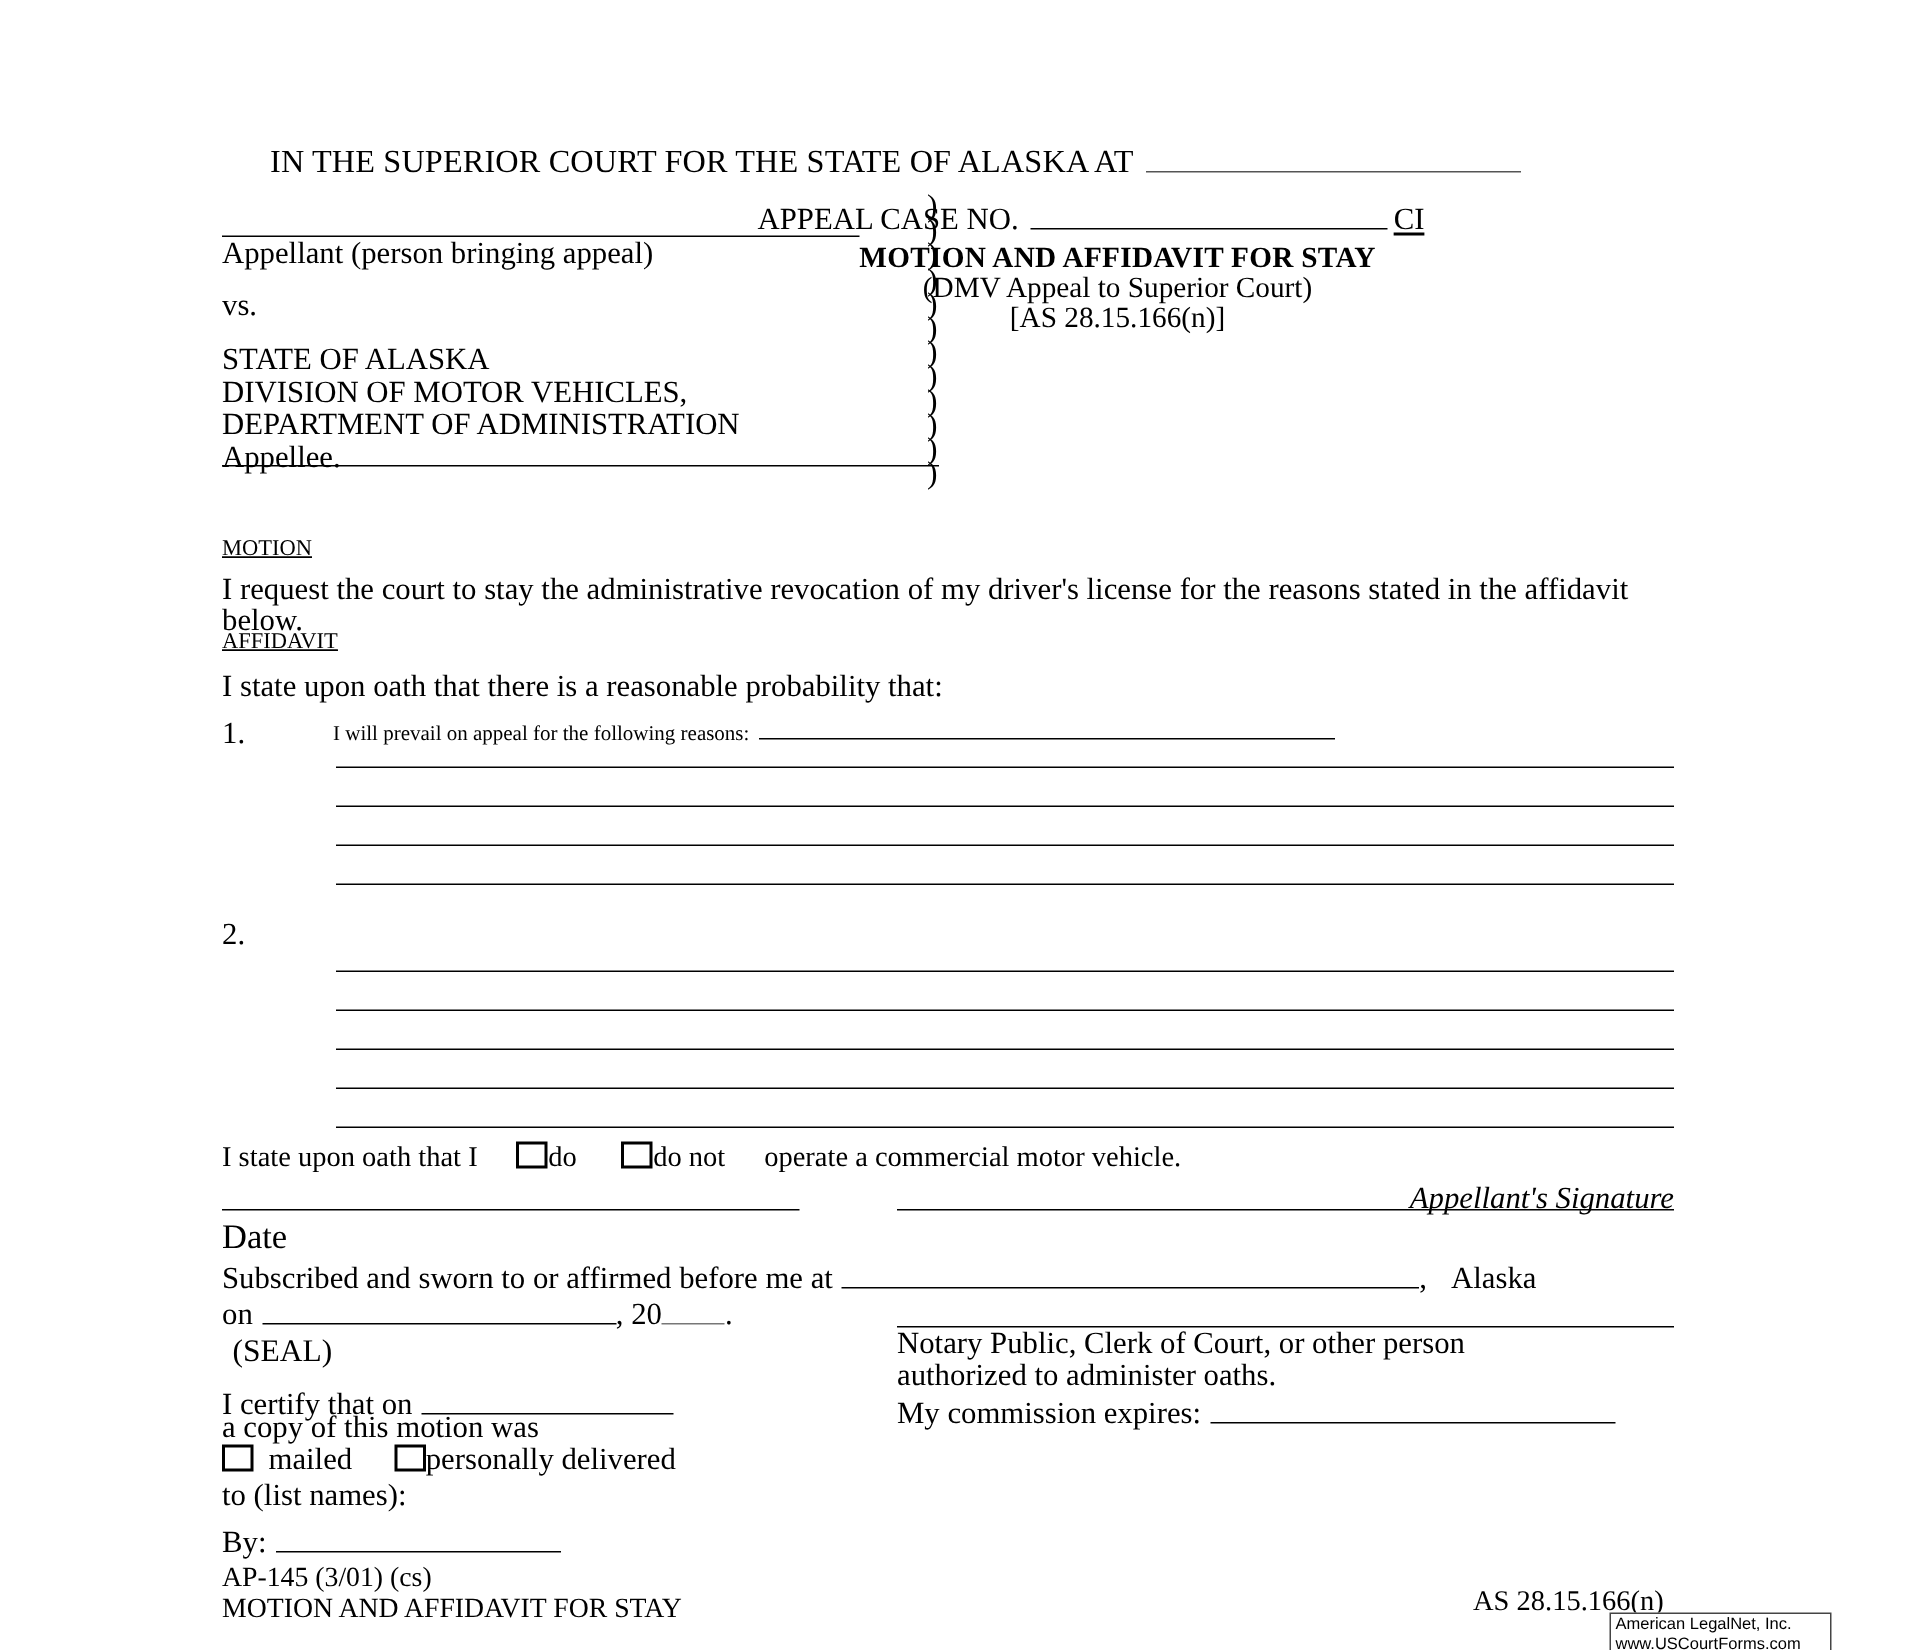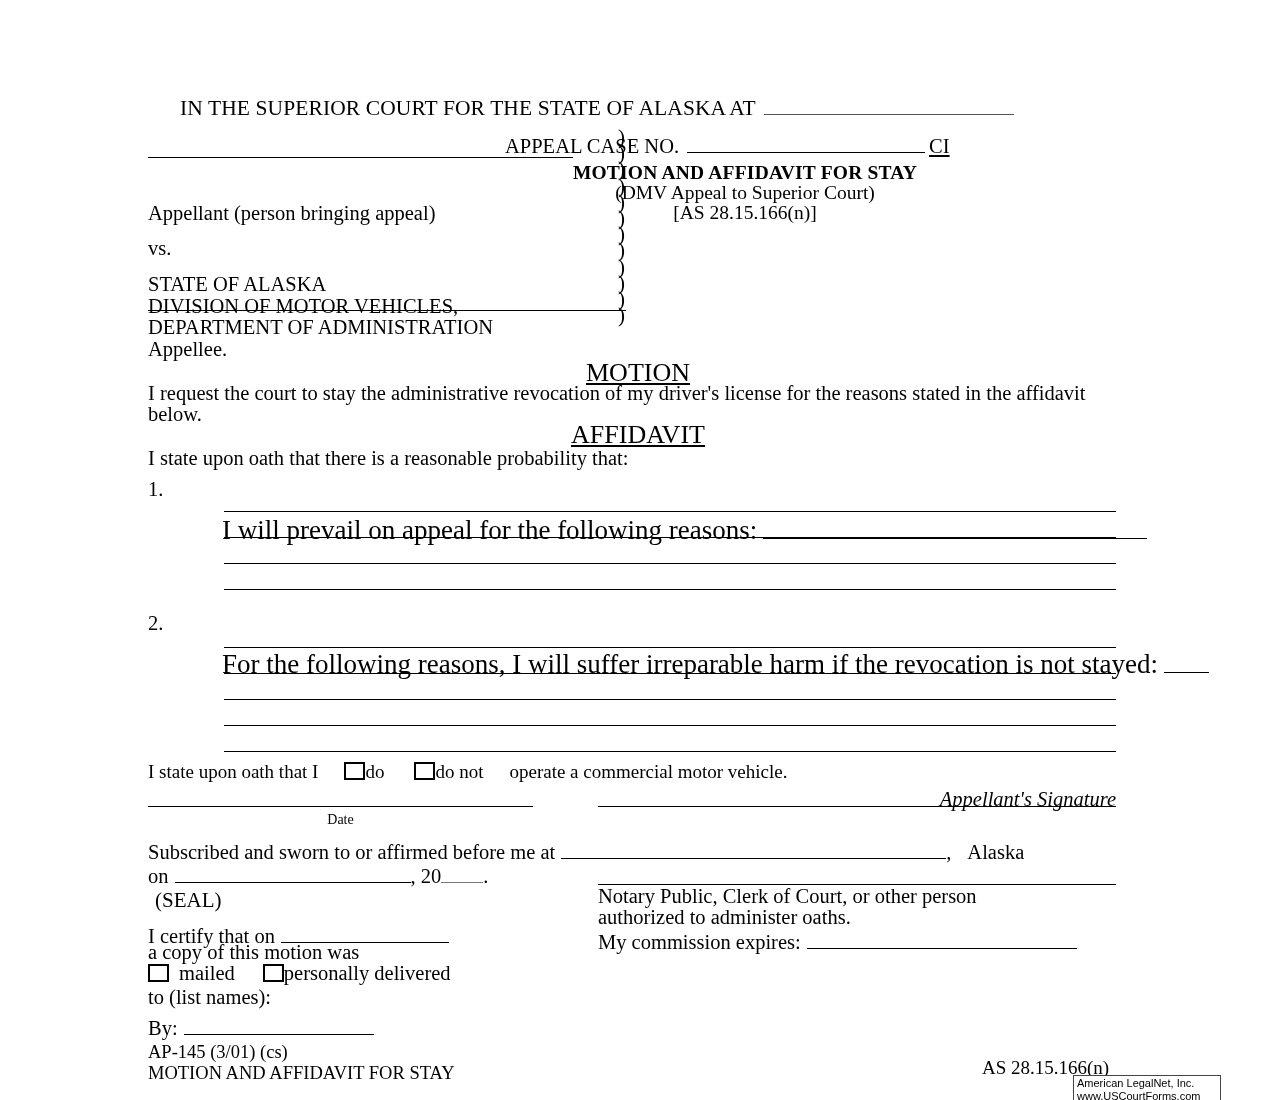--- a/index.html
+++ b/index.html
@@ -53,21 +53,20 @@
     height: 192px;
   }
   #caption-top-rule { left: 0; top: 25px; width: 425px; }
   #caption-bottom-rule { left: 0; top: 178px; width: 478px; }
 
   .cap-text {
     position: absolute;
     font-size: 20.5px;
     line-height: 21px;
     white-space: nowrap;
-    margin-top: 44px;
   }
   #cap-appellant { left: 0; top: 27px; }
   #cap-vs { left: 0; top: 62px; }
   #cap-party { left: 0; top: 98px; }
   #cap-party div { line-height: 21.5px; font-family: Liberation Serif, serif; }
 
   #paren-col {
     position: absolute;
     left: 470px; top: -3px;
     font-size: 21px;
@@ -96,22 +95,21 @@
   }
   #doc-title .t1 { font-weight: bold; letter-spacing: .2px; }
   #doc-title .t2 { }
   #doc-title .t3 { }
 
   
   .sec-head {
     position: absolute;
     width: 980px;
     left: 148px;
-    text-align: center;
-    font-size: 26px;
+    font-size: 15px;
     text-decoration: underline;
   }
   #motion-head { top: 358px; }
   #affidavit-head { top: 420px; }
   .sec-head span { text-decoration: underline; }
 
   #motion-body {
     position: absolute;
     left: 148px; top: 383px;
     width: 980px;
@@ -124,23 +122,22 @@
     font-size: 20.5px;
     white-space: nowrap;
   }
 
   .item-num {
     position: absolute;
     font-size: 20.5px;
   }
   .item-text {
     position: absolute;
-    font-size: 27px;
-    white-space: nowrap;
-    margin-top: 32px;
+    font-size: 14px;
+    white-space: nowrap;
   }
   #item1-num { left: 148px; top: 478px; }
   #item1-text { left: 222px; top: 478px; }
   #item1-text .blank { width: 384px; margin-left: 6px; }
   #item2-num { left: 148px; top: 612px; }
   #item2-text { left: 222px; top: 612px; }
   #item2-text .blank { width: 45px; margin-left: 6px; }
 
   .writeline { left: 224px; width: 892px; }
 
@@ -162,21 +159,21 @@
   }
   #cmv-line .gap1 { display:inline-block; width: 26px; }
   #cmv-line .gap2 { display:inline-block; width: 30px; }
   #cmv-line .gap3 { display:inline-block; width: 26px; }
 
   
   #sig-rule-left  { left: 148px; top: 806px; width: 385px; }
   #sig-rule-right { left: 598px; top: 806px; width: 518px; }
   #sig-label-left {
     position: absolute; left: 148px; top: 812px;
-    width: 385px; text-align: center; font-size: 14px;
+    width: 385px; text-align: left; font-size: 23px;
   }
   #sig-label-right {
     position: absolute; left: 598px; top: 788px;
     width: 518px; text-align: right; font-size: 20.5px; font-style: italic;
   }
 
   #sworn-line {
     position: absolute; left: 148px; top: 837px;
     font-size: 20.5px; white-space: nowrap;
   }
@@ -308,23 +305,20 @@
   <div class="item-num" id="item1-num">1.</div>
   <div class="item-text" id="item1-text">
     <span>I  will  prevail  on appeal for the following reasons:</span><span class="blank"></span>
   </div>
   <div class="rule writeline" style="top:511px"></div>
   <div class="rule writeline" style="top:537px"></div>
   <div class="rule writeline" style="top:563px"></div>
   <div class="rule writeline" style="top:589px"></div>
 
   <div class="item-num" id="item2-num">2.</div>
-  <div class="item-text" id="item2-text">
-    <span>For the following reasons, I will suffer irreparable harm if the revocation is not stayed:</span><span class="blank"></span>
-  </div>
   <div class="rule writeline" style="top:647px"></div>
   <div class="rule writeline" style="top:673px"></div>
   <div class="rule writeline" style="top:699px"></div>
   <div class="rule writeline" style="top:725px"></div>
   <div class="rule writeline" style="top:751px"></div>
 
   <div id="cmv-line">
     <span>I state upon oath that I</span><span class="gap1"></span><span class="chk"></span><span>do</span><span class="gap2"></span><span class="chk"></span><span>do not</span><span class="gap3"></span><span>operate a commercial motor vehicle.</span>
   </div>
 

